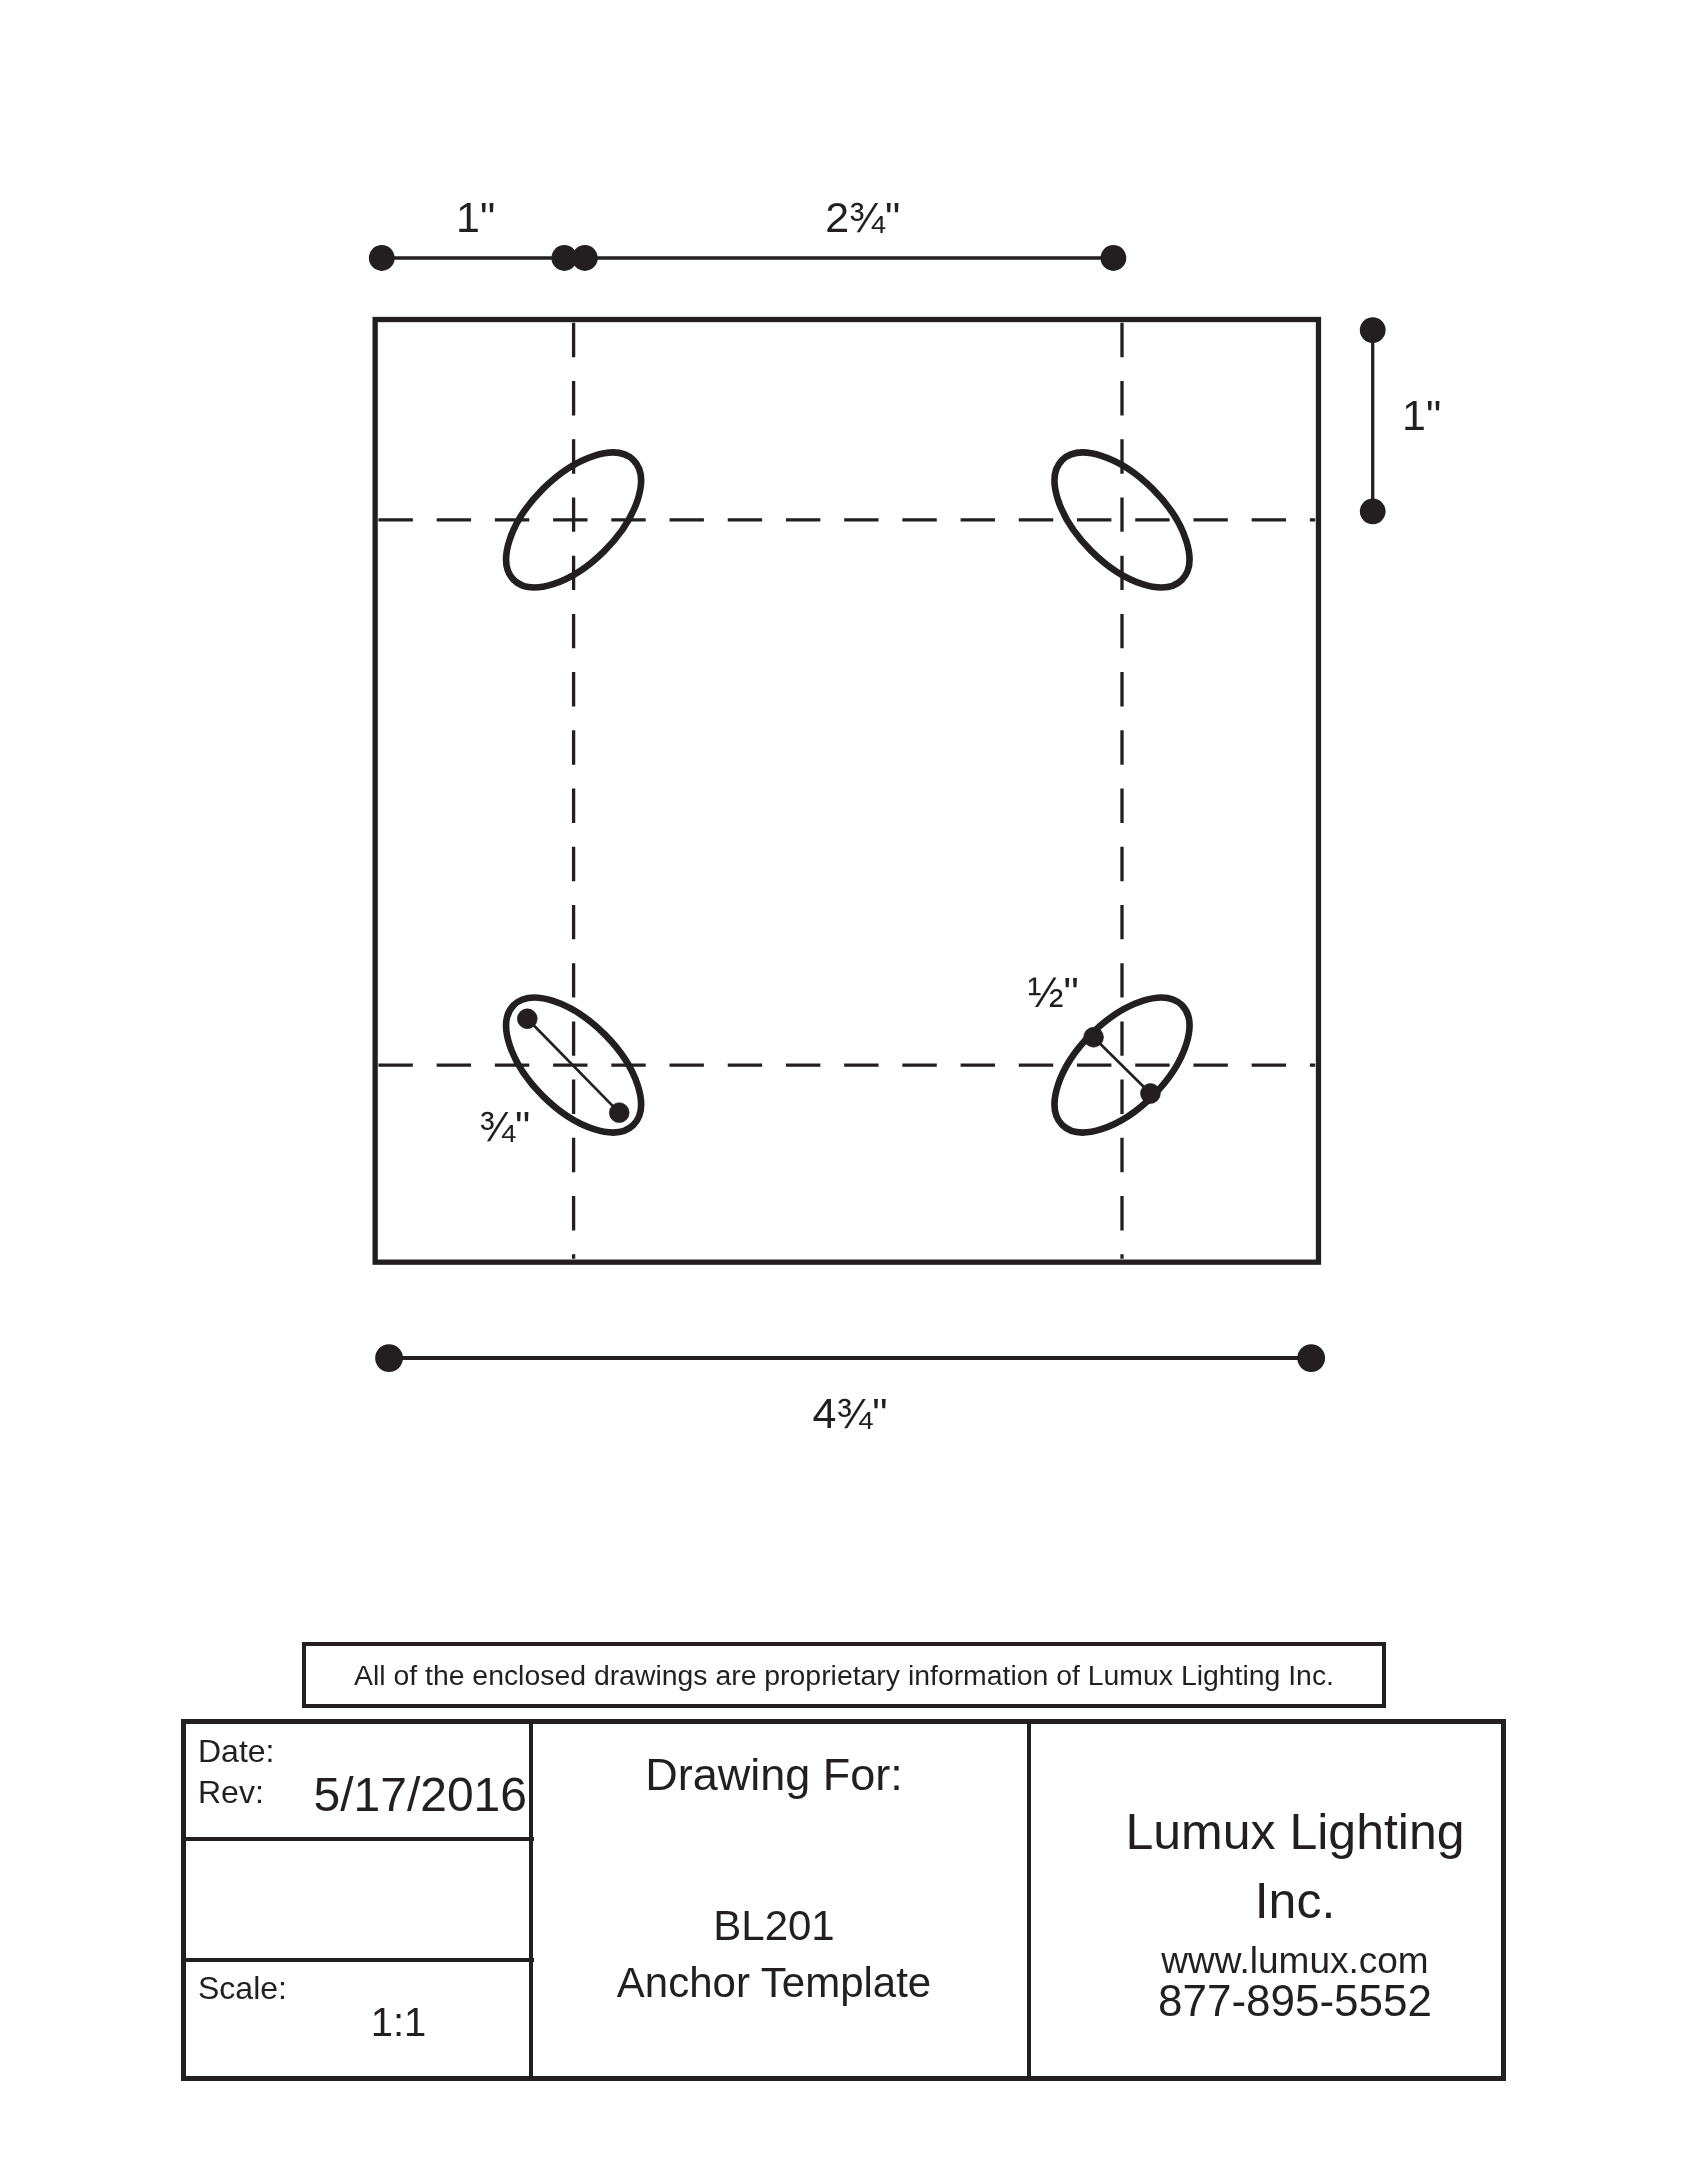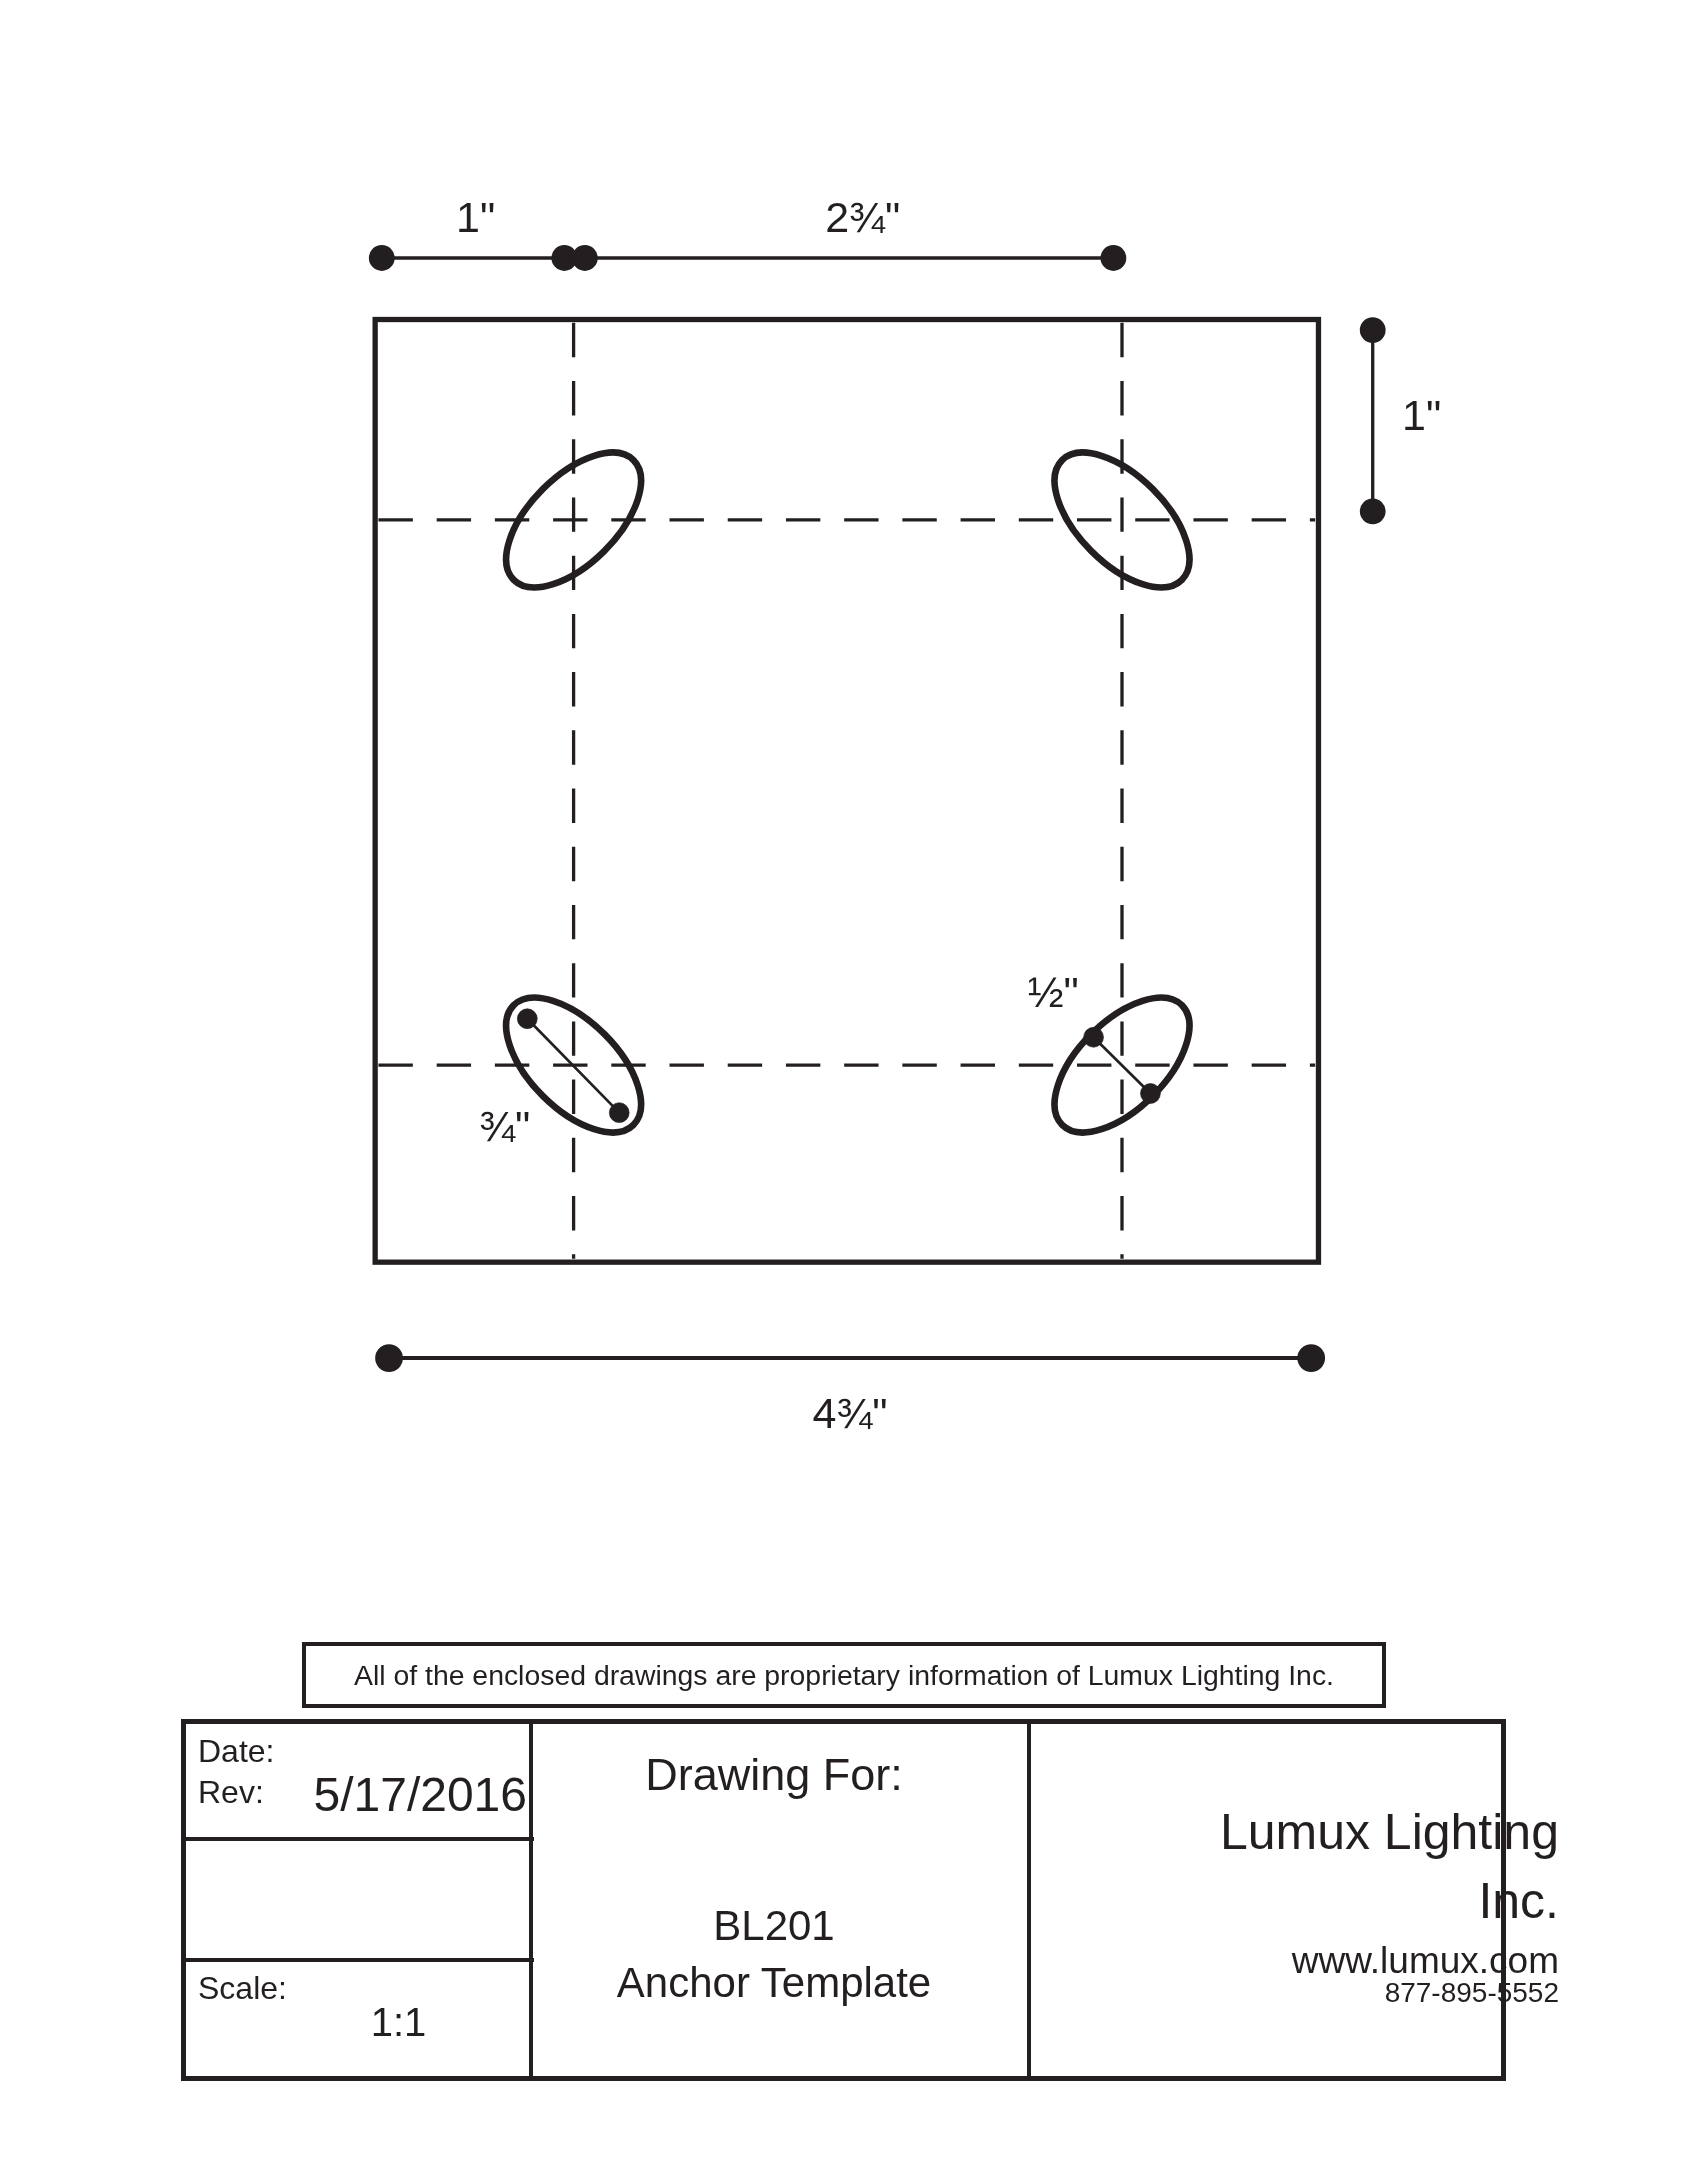--- a/index.html
+++ b/index.html
@@ -38,28 +38,28 @@
   .tb-h1 { left: 181px; top: 1837px; width: 353px; height: 4px; }
   .tb-h2 { left: 181px; top: 1958px; width: 353px; height: 4px; }
   .tb-text { position: absolute; line-height: 1.05; }
   .lbl { font-size: 32px; }
   .date-label  { left: 198px; top: 1735px; }
   .date-value  { left: 186px; top: 1770px; width: 341px; text-align: right; font-size: 48px; padding-left: 39px; }
   .rev-label   { left: 198px; top: 1776px; }
   .scale-label { left: 198px; top: 1972px; }
   .scale-value { left: 181px; top: 2001px; width: 349px; padding-left: 86px; text-align: center; font-size: 40px; }
   .mid-col   { left: 533px; width: 482px; text-align: center; }
-  .right-col { left: 1031px; width: 528px; text-align: right; }
+  .right-col { left: 1031px; width: 528px; text-align: center; }
   .drawing-for { top: 1751px; font-size: 45px; }
   .product-1   { top: 1904px; font-size: 42px; }
   .product-2   { top: 1961px; font-size: 42px; }
   .company-1   { top: 1806px; font-size: 50px; }
   .company-2   { top: 1875px; font-size: 50px; }
   .website     { top: 1933px; font-size: 37px; margin-top: 9px; }
-  .phone       { top: 1978px; font-size: 28px; }
+  .phone       { top: 1978px; font-size: 44px; }
 </style>
 </head>
 <body>
 
 <div class="page">
 
   <svg class="drawing" width="1687" height="2183" viewBox="0 0 2550 3300">
 
     <rect x="567" y="483" width="1426" height="1425" fill="none" stroke="currentColor" stroke-width="8"></rect>
 

